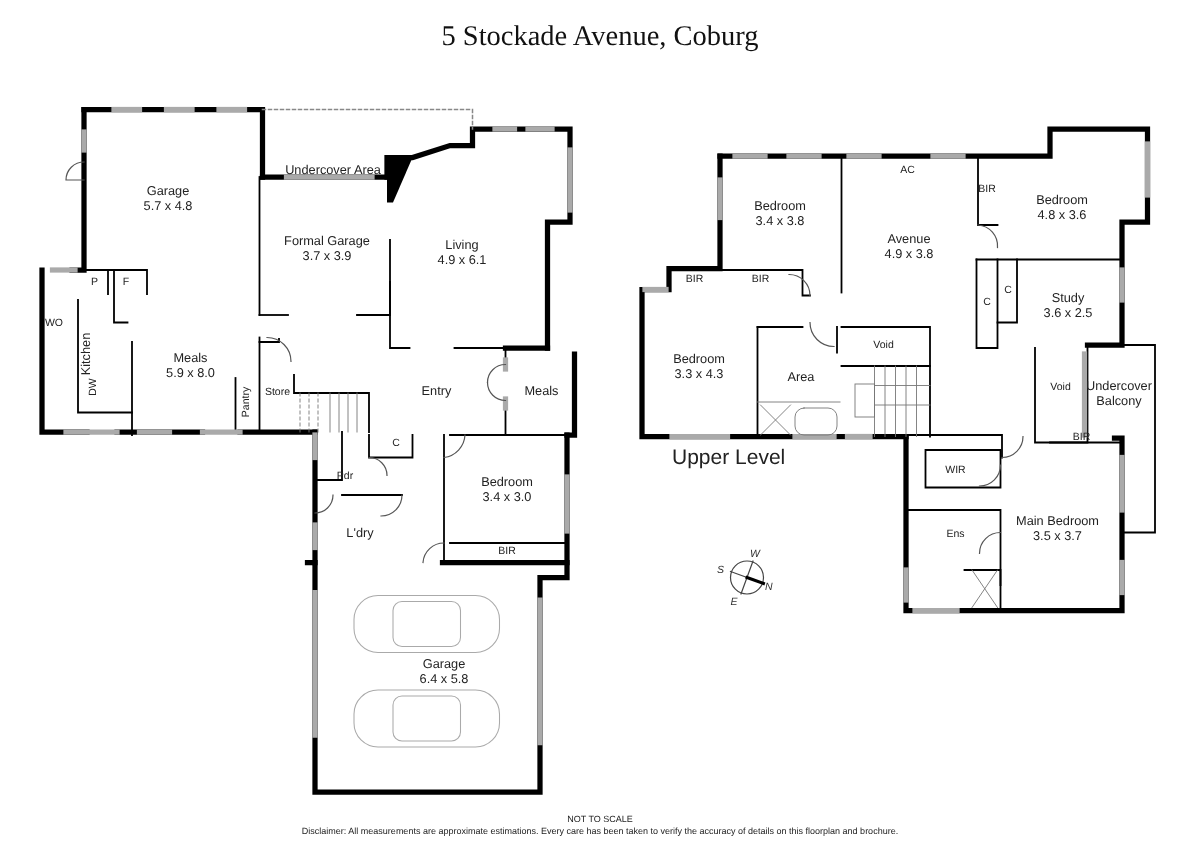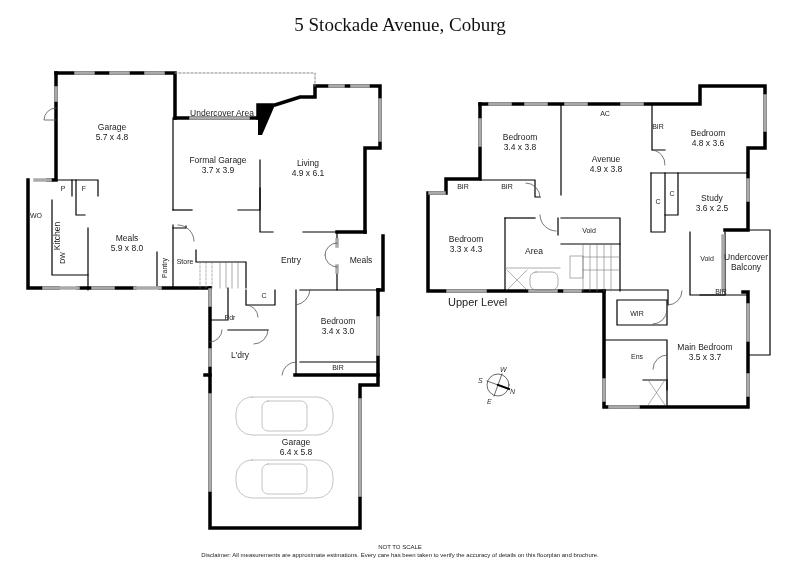--- a/index.html
+++ b/index.html
@@ -3,21 +3,21 @@
 <meta charset="utf-8">
 <style>
   html, body { margin: 0; padding: 0; background: #ffffff; }
   body { width: 800px; height: 566px; position: relative; overflow: hidden; font-family: "Liberation Sans", sans-serif; color: #222; }
   .title { position: absolute; top: 14px; left: 0; width: 800px; text-align: center; font-family: "Liberation Serif", serif; font-size: 19px; color: #111; }
   svg.plan { position: absolute; left: 0; top: 0; }
   .lbl { position: absolute; font-size: 8.5px; line-height: 10px; text-align: center; color: #222; transform: translate(-50%, -50%); white-space: nowrap; }
   .lbl .dim { display: block; }
   .sm { font-size: 7px; }
   .vert { transform: translate(-50%, -50%) rotate(-90deg); }
-  .lvl { position: absolute; font-size: 11px; color: #222; padding-left: 20px; }
+  .lvl { position: absolute; font-size: 14px; color: #222; padding-left: 20px; }
   .footer { position: absolute; left: 0; width: 800px; text-align: center; font-size: 6px; color: #222; }
   .compass-lbl { position: absolute; font-size: 7px; font-style: italic; color: #333; }
 </style>
 </head>
 <body>
 
 <div class="title">5 Stockade Avenue, Coburg</div>
 
 <svg class="plan" width="800" height="566" viewBox="0 0 800 566">
   <g fill="none" stroke="#000" stroke-linecap="square">

